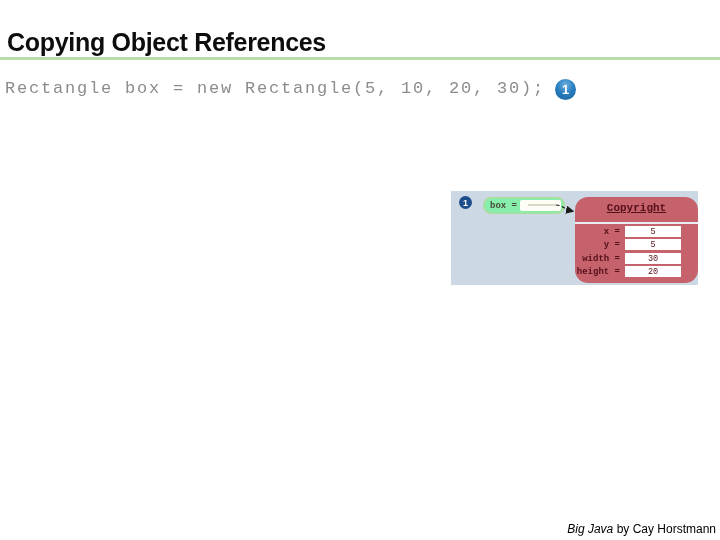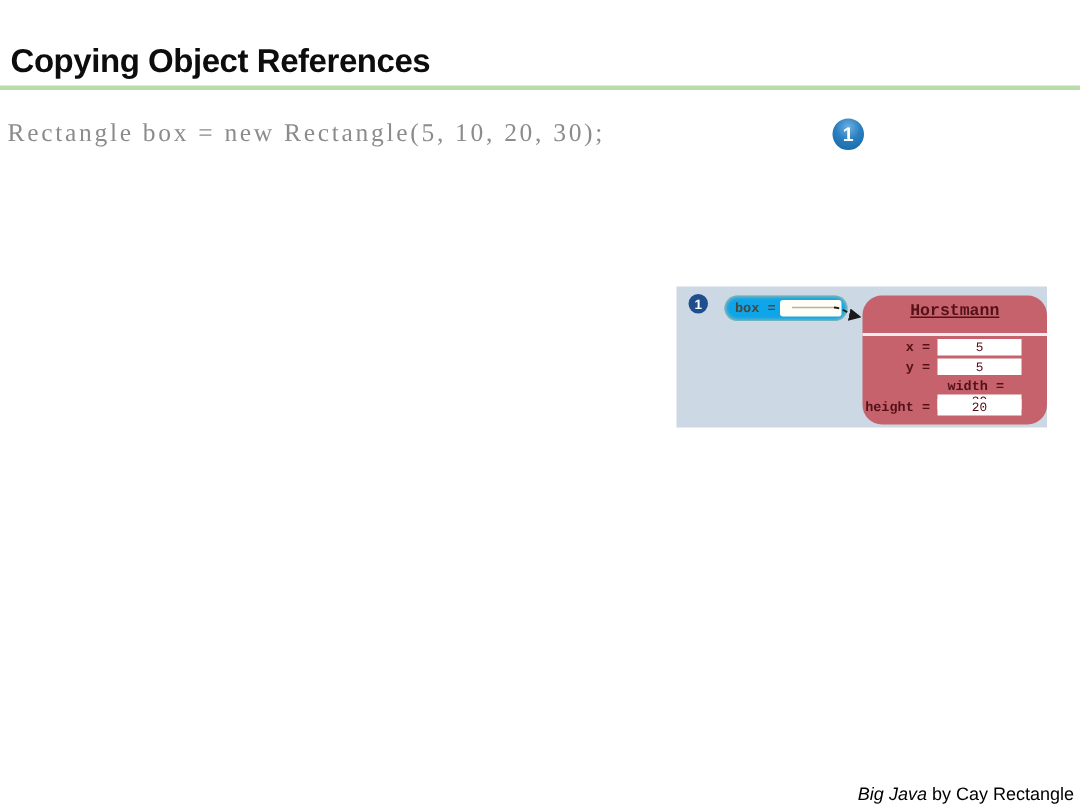--- a/index.html
+++ b/index.html
@@ -8,34 +8,34 @@
     position:relative;
     background:#ffffff;
     font-family:"Liberation Sans", sans-serif;
     overflow:hidden;
   }
   .slide { position:absolute; inset:0; }
 
   
   .slide-title {
     position:absolute; left:7px; top:28px;
-    font-size:22px; font-weight:bold; color:#0d0d0d;
+    font-size:25px; font-weight:bold; color:#0d0d0d;
     letter-spacing:-0.3px;
     font-family:"Liberation Sans", sans-serif;
     white-space:nowrap;
   }
   .title-rule {
     position:absolute; left:0; top:57px;
     width:720px; height:3px; background:#b9dcab;
   }
 
   
   .code-line {
     position:absolute; left:5px; top:79px;
-    font-family:Liberation Serif, serif;
+    font-family:Liberation Mono, monospace;
     font-size:17px; letter-spacing:1.8px;
     color:#8c8c8c; white-space:pre;
   }
   .step-badge {
     position:absolute; left:555px; top:79px;
     width:21px; height:21px; border-radius:50%;
     background:radial-gradient(circle at 50% 28%, #6db1e2 0%, #2a7fc0 45%, #15639f 100%);
     color:#ffffff; font-size:13px; font-weight:bold;
     display:flex; align-items:center; justify-content:center;
     font-family:"Liberation Sans", sans-serif;
@@ -51,21 +51,21 @@
     position:absolute; left:8px; top:5px;
     width:13px; height:13px; border-radius:50%;
     background:#1f4e8c; color:#ffffff;
     font-size:9px; font-weight:bold;
     display:flex; align-items:center; justify-content:center;
     font-family:"Liberation Sans", sans-serif;
   }
   .ref-pill {
     position:absolute; left:32px; top:6px;
     width:82px; height:17px; border-radius:9px;
-    background:#0ea5e9;
+    background:#86efac;
     box-shadow:inset 0 0 4px #eaceff33, inset 0 0 3px #ddc46e;
     display:flex; align-items:center;
   }
   .ref-label {
     font-family:"Liberation Mono", monospace;
     font-size:9px; font-weight:bold; color:#4b463a;
     margin-left:7px; white-space:pre;
   }
   .ref-slot {
     margin-left:3px; width:41px; height:11px;
@@ -89,21 +89,21 @@
   .object-sep {
     position:absolute; left:0; top:25px;
     width:100%; height:2px; background:#e9eef4;
   }
   .field-row {
     position:absolute; right:17px; height:11px;
     display:flex; align-items:center;
   }
   .field-row.r0 { top:29px; }
   .field-row.r1 { top:42px; }
-  .field-row.r2 { top:56px;flex-direction:column; }
+  .field-row.r2 { top:56px; }
   .field-row.r3 { top:69px;padding-left:25px; }
   .field-label {
     font-family:"Liberation Mono", monospace;
     font-size:9px; font-weight:bold; color:#551018;
     margin-right:5px; white-space:pre;
   }
   .field-value {
     width:56px; height:11px; background:#ffffff;
     font-family:"Liberation Mono", monospace;
     font-size:8.5px; color:#551018;
@@ -142,21 +142,21 @@
       <defs>
         <marker id="ah" markerWidth="7" markerHeight="7" refX="5" refY="3.5" orient="auto">
           <path d="M0,0 L7,3.5 L0,7 Z" fill="#1a1a1a"></path>
         </marker>
       </defs>
       <path d="M77,14 L105,14" stroke="#b9b29a" stroke-width="1" fill="none"></path>
       <path d="M105,14 C111,14 114,18.5 121,20" stroke="#1a1a1a" stroke-width="1.2" stroke-dasharray="3.5,2.5" fill="none" marker-end="url(#ah)"></path>
     </svg>
 
     <div class="object-box">
-      <div class="object-title">Horstmann</div>
+      <div class="object-title">Copyright</div>
       <div class="object-sep"></div>
 
       <div class="field-row r0">
         <span class="field-label">x =</span>
         <span class="field-value">5</span>
       </div>
       <div class="field-row r1">
         <span class="field-label">y =</span>
         <span class="field-value">5</span>
       </div>
@@ -165,16 +165,16 @@
         <span class="field-value">30</span>
       </div>
       <div class="field-row r3">
         <span class="field-label">height =</span>
         <span class="field-value">20</span>
       </div>
     </div>
   </div>
 
   <div class="footer">
-    <div><span class="italic">Big Java</span><span> by Cay Rectangle</span></div>
+    <div><span class="italic">Big Java</span><span> by Cay Horstmann</span></div>
   </div>
 
 </div>
 
 </body></html>

